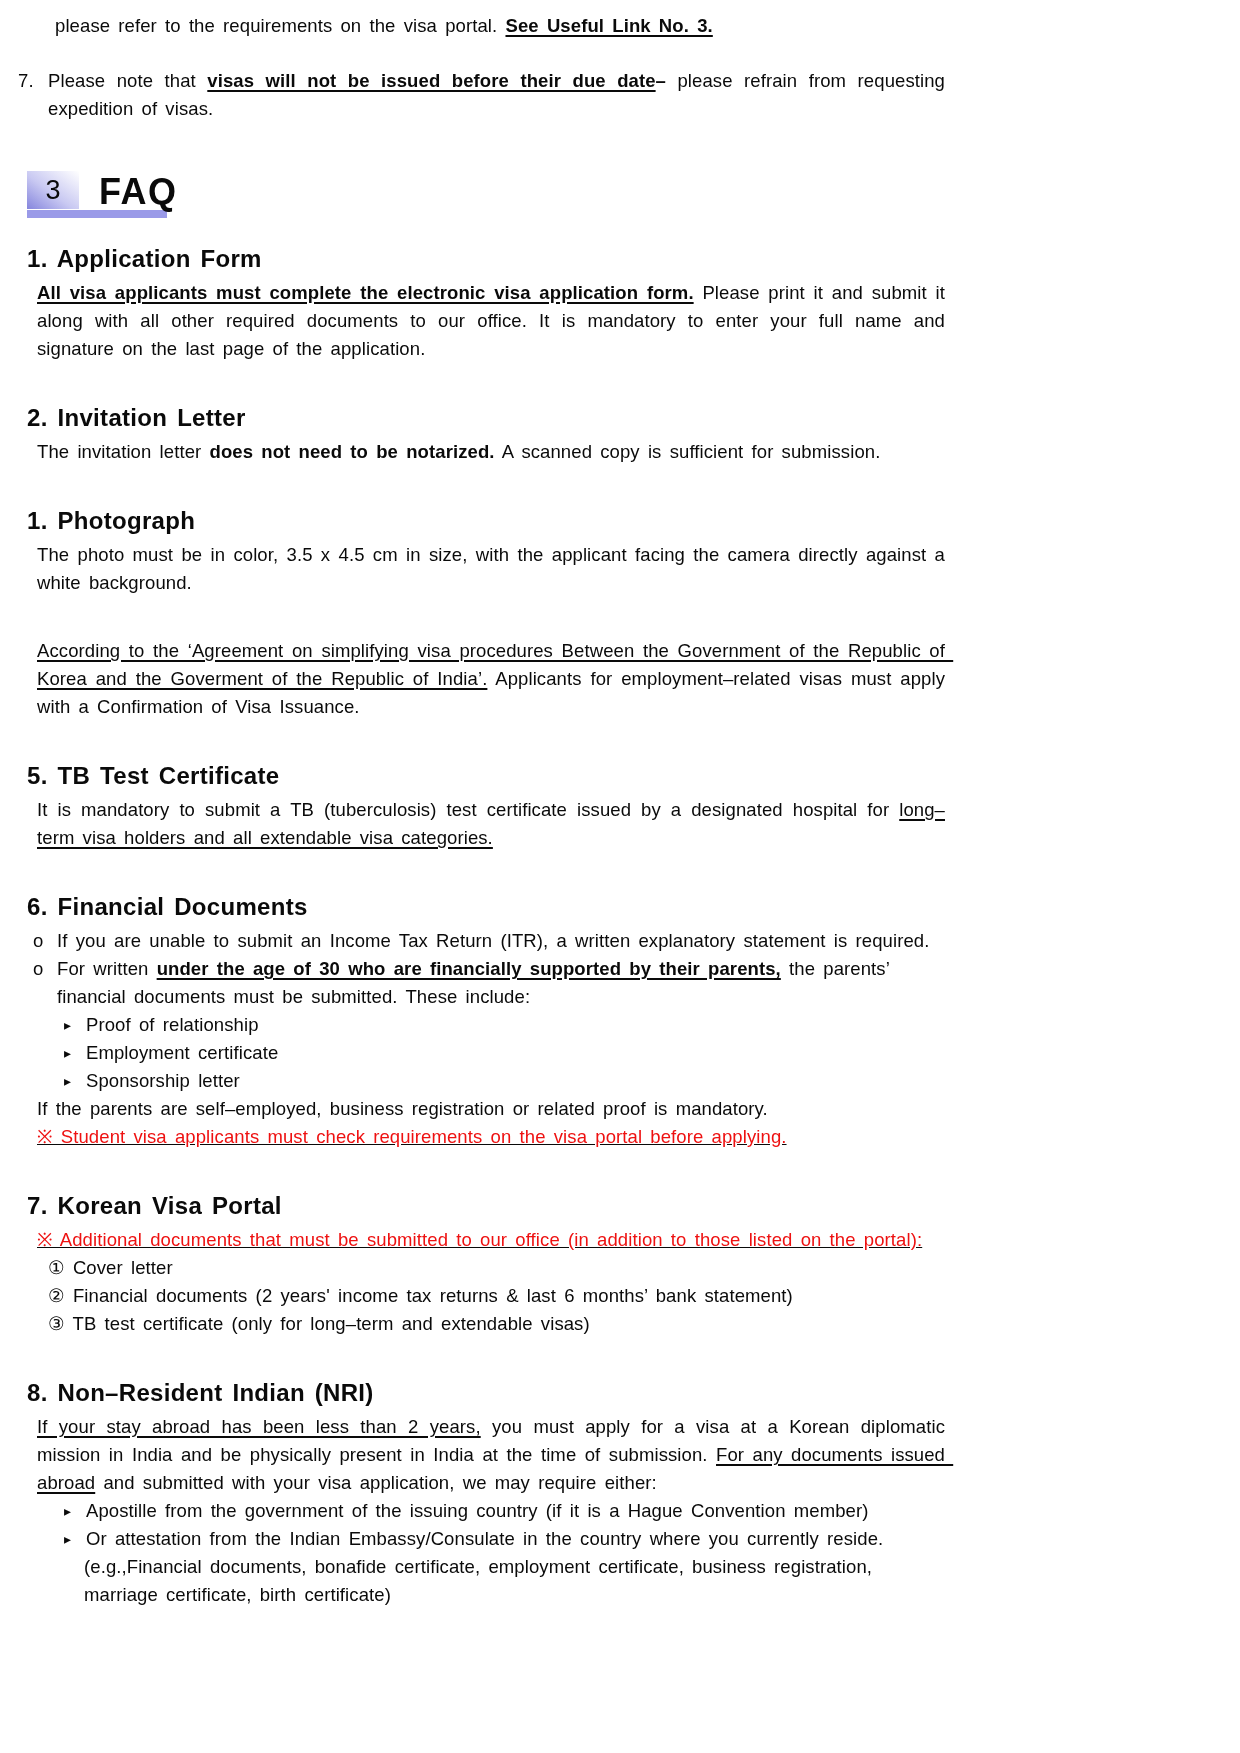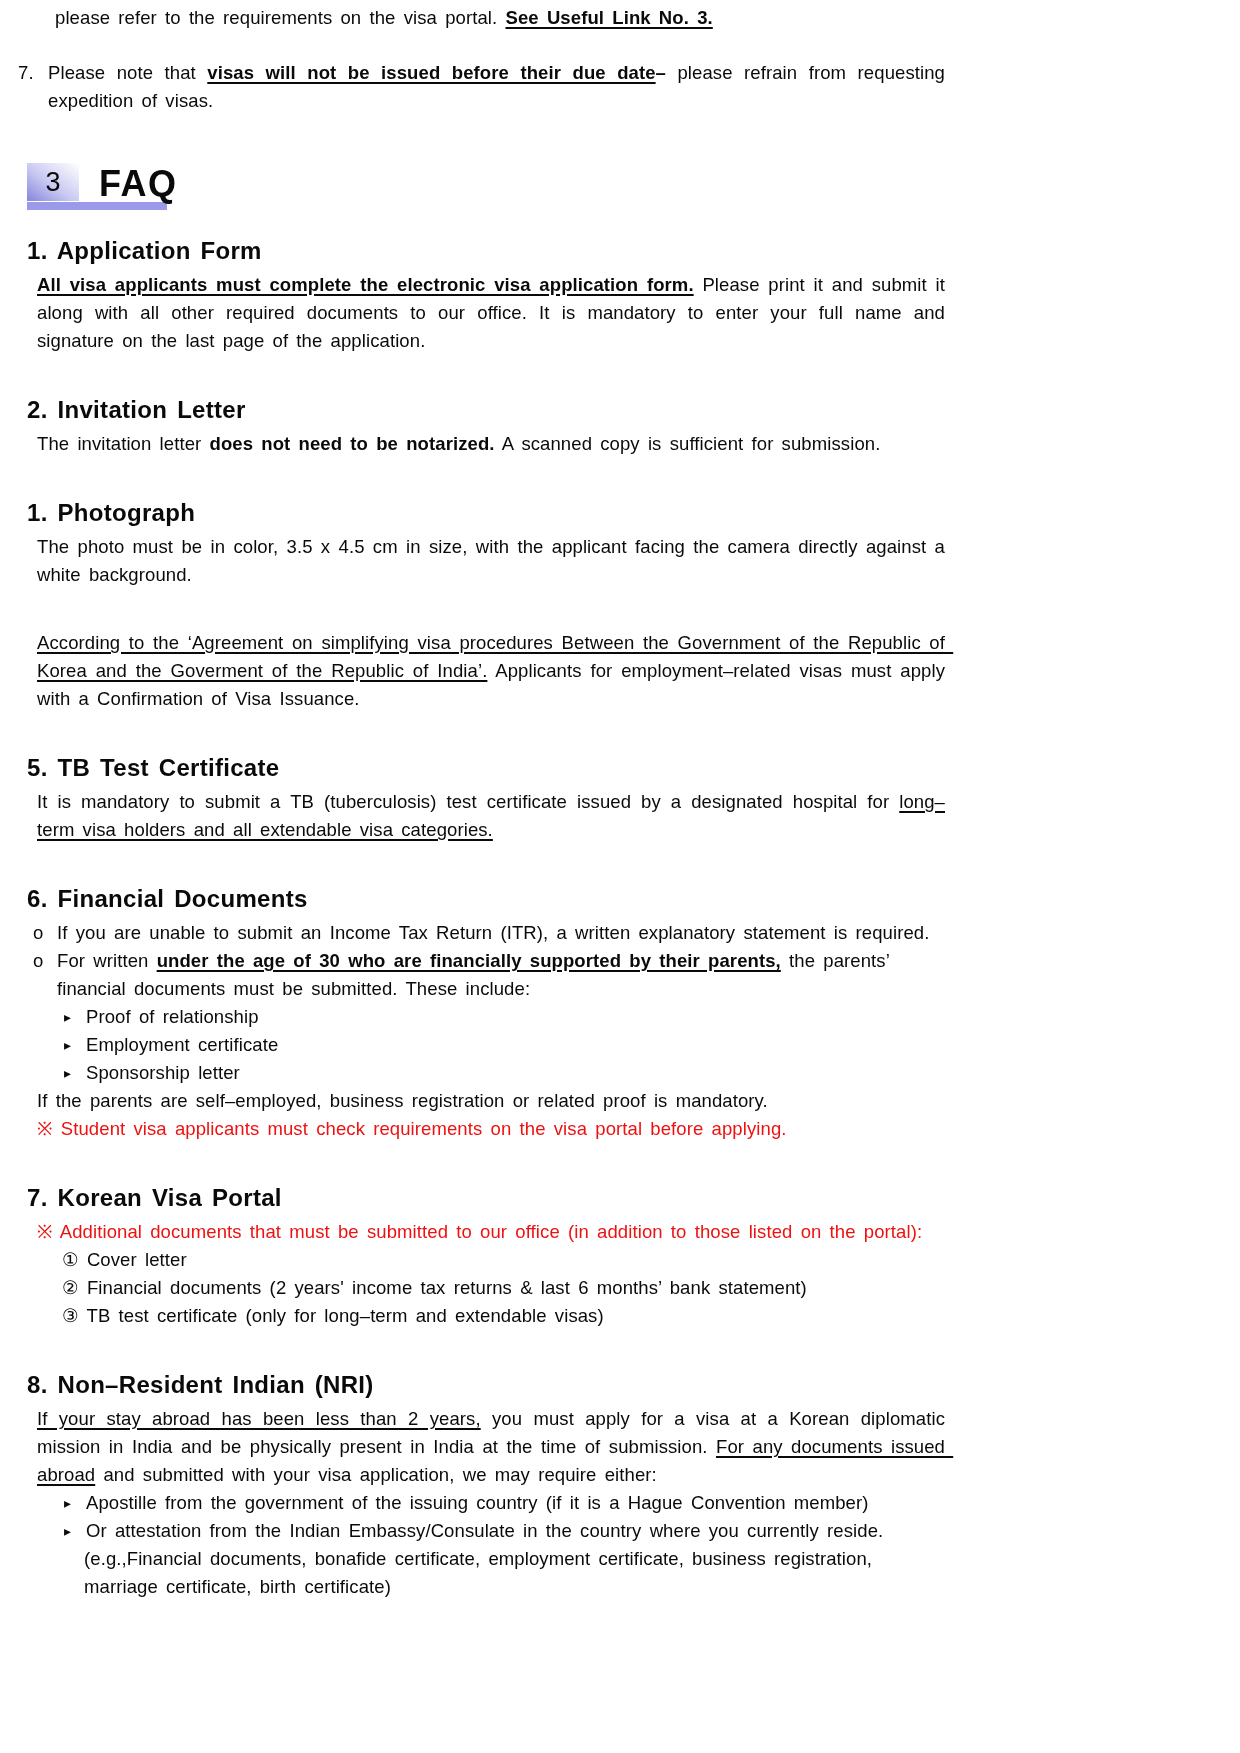--- a/index.html
+++ b/index.html
@@ -9,21 +9,21 @@
     font-size: 18.5px;
     line-height: 28px;
     color: #0a0a0a;
     word-spacing: 0.16em;
     letter-spacing: 0.1px;
   }
   .doc {
     box-sizing: border-box;
     width: 981px;
     min-height: 1753px;
-    padding: 4px 36px 40px 18px;
+    padding: 12px 36px 40px 18px;
   }
   .rich span { white-space: pre-wrap; }
   .seg-b  { font-weight: bold; }
   .seg-u  { text-decoration: underline; text-decoration-thickness: 1.5px; text-underline-offset: 3px; }
   .seg-bu { font-weight: bold; text-decoration: underline; text-decoration-thickness: 2px; text-underline-offset: 3px; }
   .seg-r  { color: #ee1111; }
 
   .top-line { margin-left: 37px; text-align: justify; }
 
   .item7 { margin-top: 27px; display: flex; }
@@ -40,22 +40,22 @@
   }
   .faq-title { font-size: 36px; font-weight: bold; line-height: 34px; margin-left: 20px; letter-spacing: 1.5px; }
   .faq-bar { width: 140px; height: 8px; margin-top: 1px; background: #9a9ae8; }
 
   .section { margin-top: 40px; }
   #sections .section:first-child { margin-top: 26px; }
   .heading { font-size: 24px; font-weight: bold; line-height: 30px; margin: 0 0 0 9px; letter-spacing: 0.3px; }
   .blocks { margin-top: 5px; }
 
   .blk-p   { margin-left: 19px; text-align: justify; }
-  .blk-note{ margin-left: 19px; }
-  .blk-num { margin-left: 44px; }
+  .blk-note{ margin-left: 19px; text-decoration: underline; }
+  .blk-num { margin-left: 30px; }
   .blk-eg  { margin-left: 66px; }
   .blk-li  { display: flex; }
   .blk-o   { margin-left: 15px; }
   .blk-o   .marker { flex: 0 0 24px; }
   .blk-tri { margin-left: 46px; }
   .blk-tri .marker { flex: 0 0 22px; font-size: 14px; }
   .blk-li  .rich { flex: 1; }
 </style>
 </head>
 <body>

